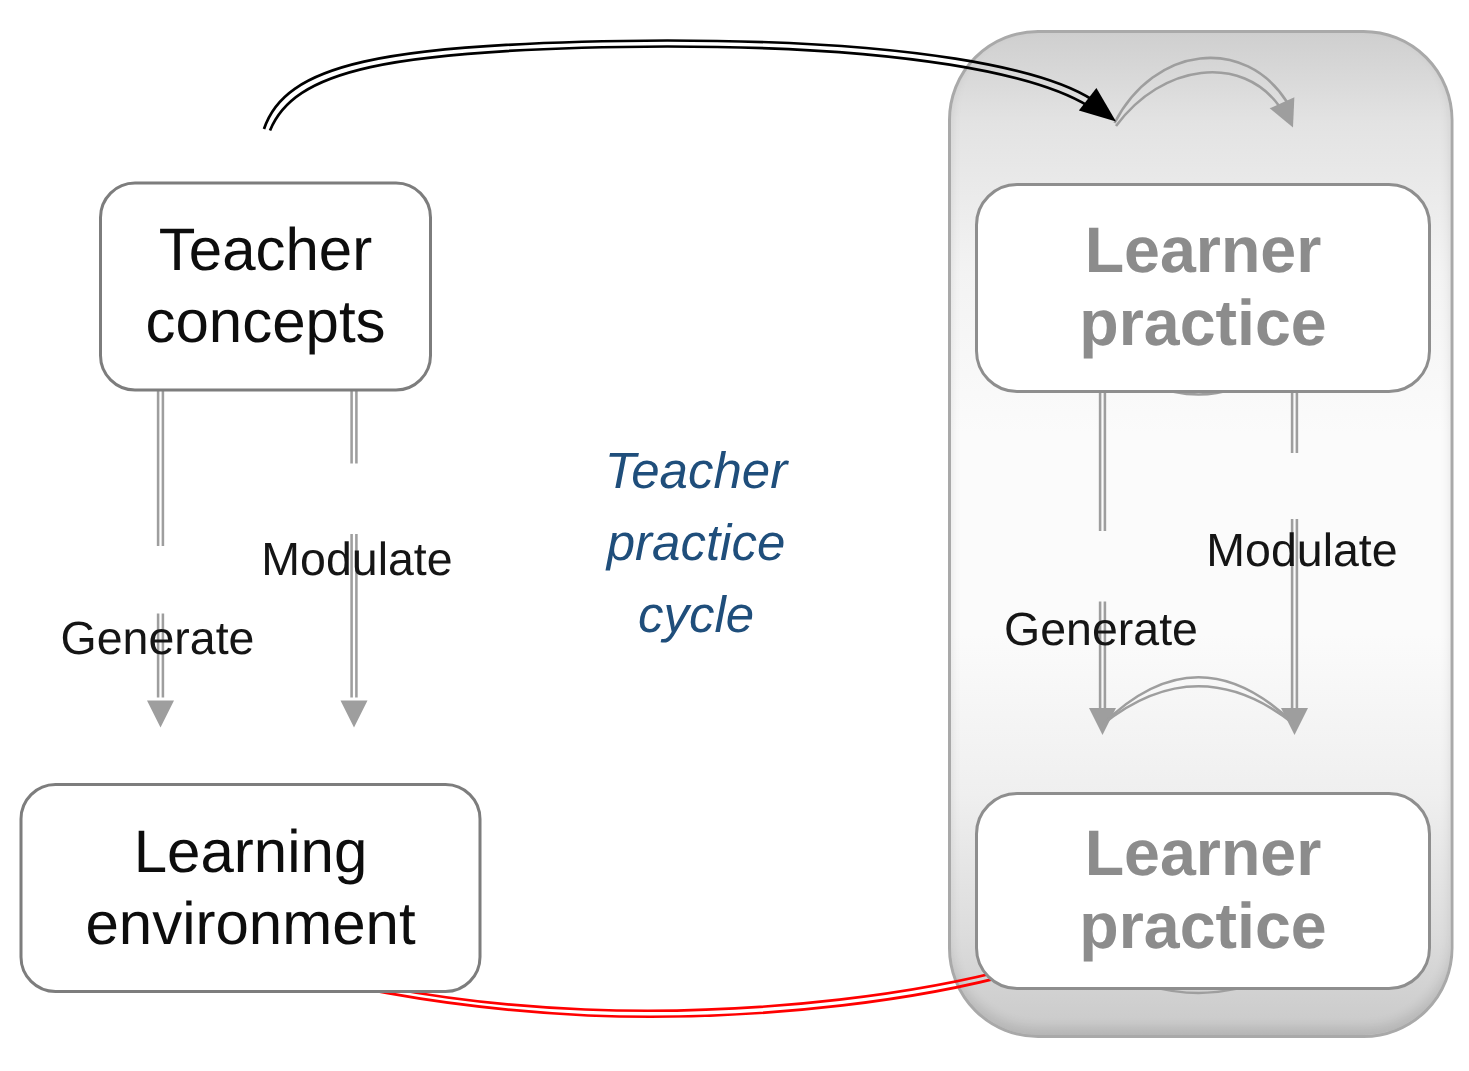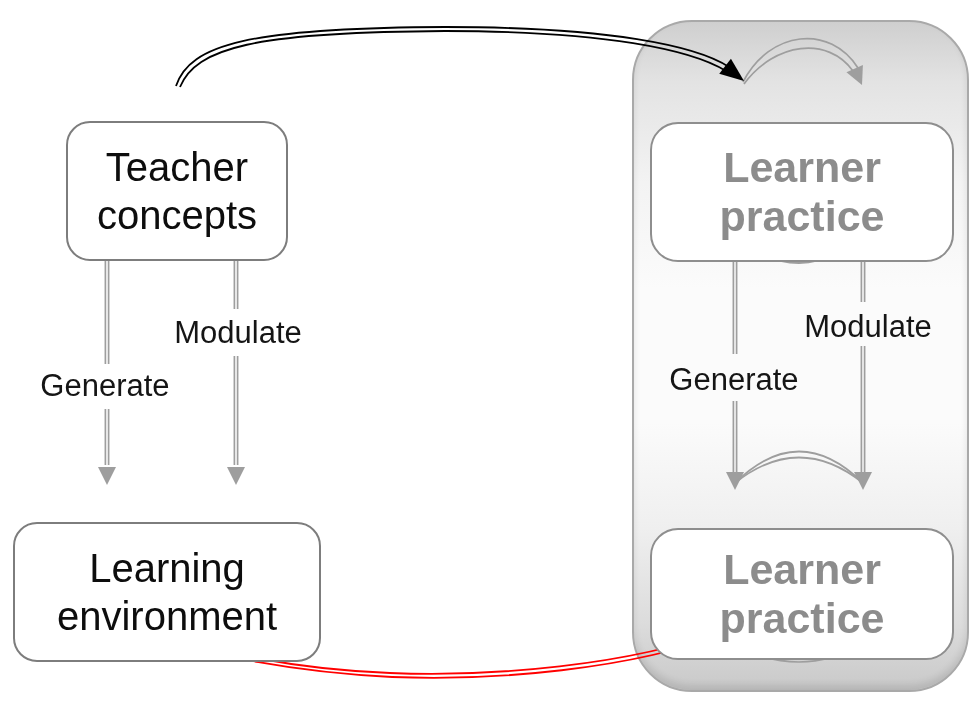--- a/index.html
+++ b/index.html
@@ -25,21 +25,21 @@
   #learning-environment{left:13px;top:486px;width:308px;height:140px;border-radius:24px;}
   .learner{
     border:2.5px solid #8e8e8e;border-radius:28px;color:#8c8c8c;
     font-weight:bold;font-size:43px;line-height:1.15;
   }
   #learner-concepts{left:650px;top:86px;width:304px;height:140px;}
   #learner-practice{left:650px;top:492px;width:304px;height:132px;}
   
   .edge-label{
     position:absolute;width:160px;height:42px;line-height:42px;text-align:center;
-    font-size:31px;color:#151515;white-space:nowrap;
+    font-size:31px;color:#151515;white-space:nowrap;margin-top:40px;
   }
   #lbl-gen-left{left:25px;top:365px;}
   #lbl-mod-left{left:158px;top:312px;}
   #lbl-gen-right{left:654px;top:359px;}
   #lbl-mod-right{left:788px;top:306px;}
   
   #cycle-title{
     position:absolute;left:364px;top:290px;width:200px;text-align:center;
     font-size:34px;line-height:48px;font-style:italic;color:#1f4e7b;
   }
@@ -132,14 +132,15 @@
   </div>
   <div class="node learner z3" id="learner-practice">
     <span>Learner practice</span>
   </div>
 
   <div class="edge-label z4" id="lbl-gen-left">Generate</div>
   <div class="edge-label z4" id="lbl-mod-left">Modulate</div>
   <div class="edge-label z4" id="lbl-gen-right">Generate</div>
   <div class="edge-label z4" id="lbl-mod-right">Modulate</div>
 
+  <div class="z4" id="cycle-title">Teacher practice cycle</div>
 
 </div>
 
 </body></html>

